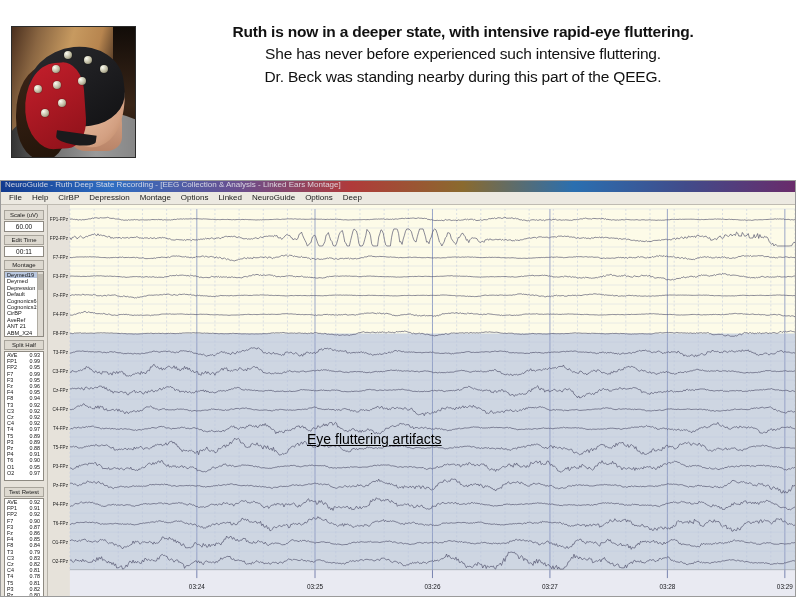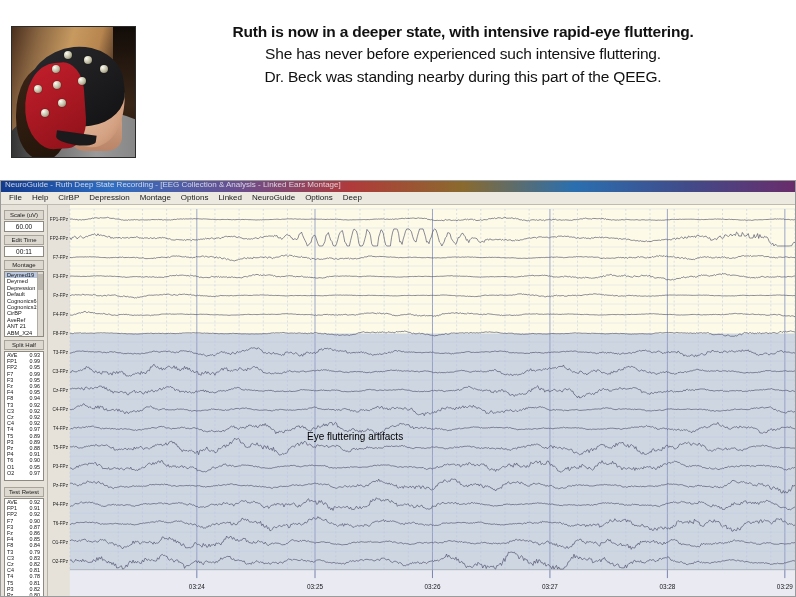--- a/index.html
+++ b/index.html
@@ -68,22 +68,22 @@
       white-space:nowrap;}
   .listbox .lrow.sel{background:#b9c7df;}
   .lb-scroll{position:absolute;right:0;top:0;width:5px;height:100%;background:#dedad2;
       border-left:1px solid #b0aca3;}
   .lb-scroll .thumb{position:absolute;left:0;top:2px;width:5px;height:16px;background:#bdb9b0;}
   .kvrow{font-size:5.4px;color:#111;line-height:6.2px;padding-left:2px;
       display:flex;justify-content:space-between;padding-right:3px;white-space:nowrap;}
 
   #chart-area{position:absolute;left:47px;top:24px;right:0;bottom:0;background:#fdfbe8;}
   #eeg-svg{display:block;width:100%;height:100%;}
-  .annot{position:absolute;font-size:10px;color:#000;white-space:nowrap;
-      font-family:"Liberation Sans",sans-serif;}
+  .annot{position:absolute;font-size:14px;color:#000;white-space:nowrap;
+      font-family:"Liberation Sans",sans-serif;text-decoration:underline;}
   #annot-eye{left:306px;top:250px;}
 </style>
 </head>
 <body>
 
 <div id="slide-header">
 
   <div id="subject-photo">
     <div class="ph-wall"></div>
     <div class="ph-door"></div>

